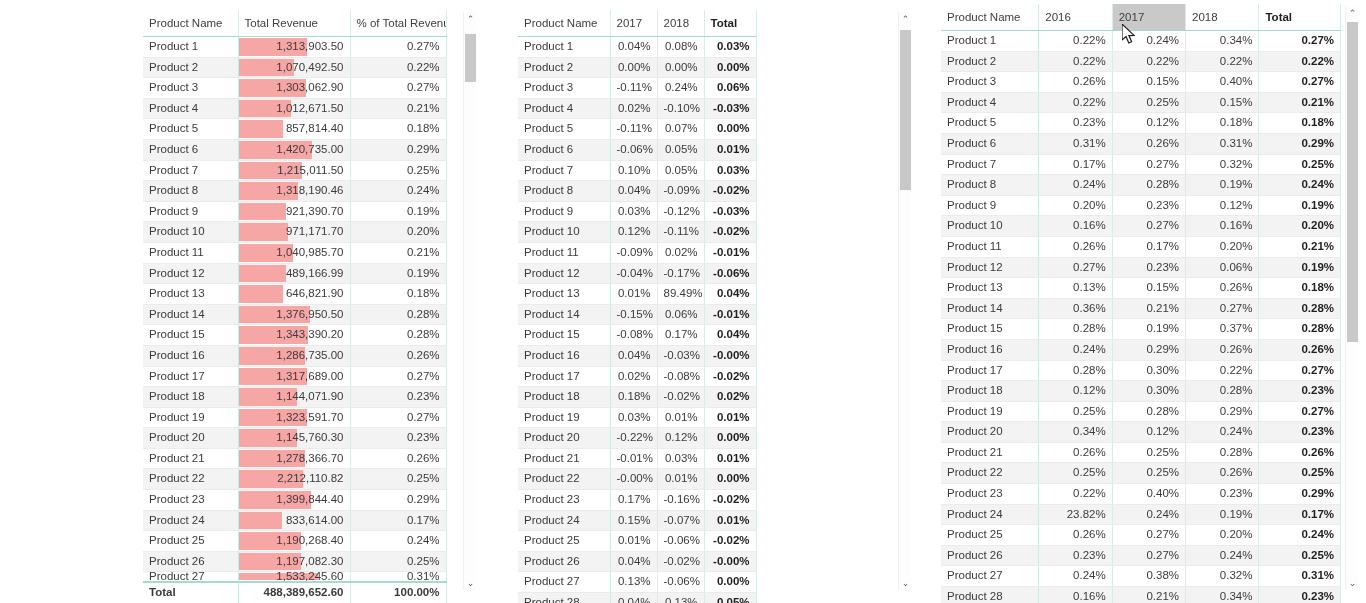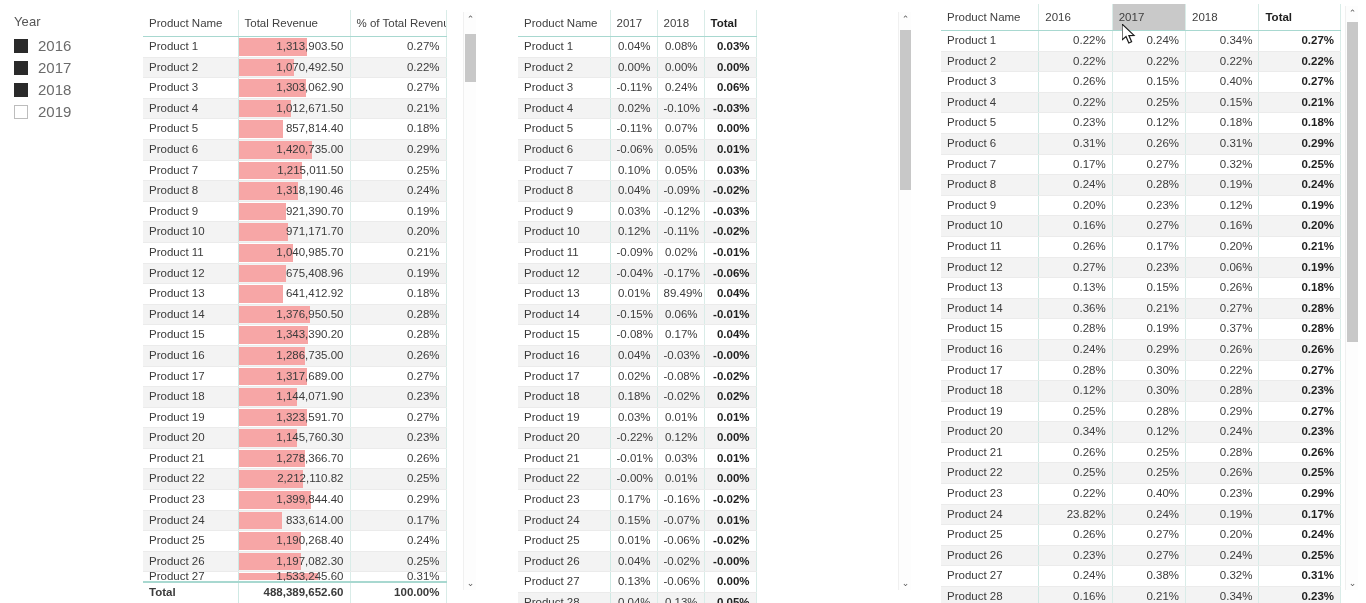--- a/index.html
+++ b/index.html
@@ -61,41 +61,20 @@
 
   .hdr-hover { background:#c9c9c9 !important; }
 
   .clip-row td { height:9px !important; line-height:9px !important; overflow:hidden; color:#b9b9b9; }
 </style>
 </head>
 <body>
 
 <div class="canvas">
 
-  <div class="slicer">
-    <div class="slicer-title">Year</div>
-    <div id="slicer-items">
-        <div class="slicer-item">
-          <div class="cbox checked"></div>
-          <div class="slicer-label">2016</div>
-        </div>
-        <div class="slicer-item">
-          <div class="cbox checked"></div>
-          <div class="slicer-label">2017</div>
-        </div>
-        <div class="slicer-item">
-          <div class="cbox checked"></div>
-          <div class="slicer-label">2018</div>
-        </div>
-        <div class="slicer-item">
-          <div class="cbox"></div>
-          <div class="slicer-label">2019</div>
-        </div>
-      </div>
-  </div>
 
   <div class="tbl-wrap" style="left:143px; top:10px; width:303px; height:590px;">
     <table class="pbi" id="t1">
       <colgroup>
           <col style="width:95px">
           <col style="width:112px">
           <col style="width:96px">
         </colgroup>
       <thead>
         <tr>
@@ -155,26 +134,26 @@
             <td class="num bar-cell"><div class="bar-fill" style="width: 45%; background: rgb(247, 166, 166);"></div><span class="v">971,171.70</span></td>
             <td class="num">0.20%</td>
           </tr>
           <tr>
             <td class="name">Product 11</td>
             <td class="num bar-cell"><div class="bar-fill" style="width: 49%; background: rgb(247, 166, 166);"></div><span class="v">1,040,985.70</span></td>
             <td class="num">0.21%</td>
           </tr>
           <tr class="alt">
             <td class="name">Product 12</td>
-            <td class="num bar-cell"><div class="bar-fill" style="width: 43%; background: rgb(247, 166, 166);"></div><span class="v">675,408.96</span></td>
+            <td class="num bar-cell"><div class="bar-fill" style="width: 43%; background: rgb(247, 166, 166);"></div><span class="v">489,166.99</span></td>
             <td class="num">0.19%</td>
           </tr>
           <tr>
             <td class="name">Product 13</td>
-            <td class="num bar-cell"><div class="bar-fill" style="width: 40%; background: rgb(247, 166, 166);"></div><span class="v">641,412.92</span></td>
+            <td class="num bar-cell"><div class="bar-fill" style="width: 40%; background: rgb(247, 166, 166);"></div><span class="v">646,821.90</span></td>
             <td class="num">0.18%</td>
           </tr>
           <tr class="alt">
             <td class="name">Product 14</td>
             <td class="num bar-cell"><div class="bar-fill" style="width: 64%; background: rgb(247, 166, 166);"></div><span class="v">1,376,950.50</span></td>
             <td class="num">0.28%</td>
           </tr>
           <tr>
             <td class="name">Product 15</td>
             <td class="num bar-cell"><div class="bar-fill" style="width: 63%; background: rgb(247, 166, 166);"></div><span class="v">1,343,390.20</span></td>

